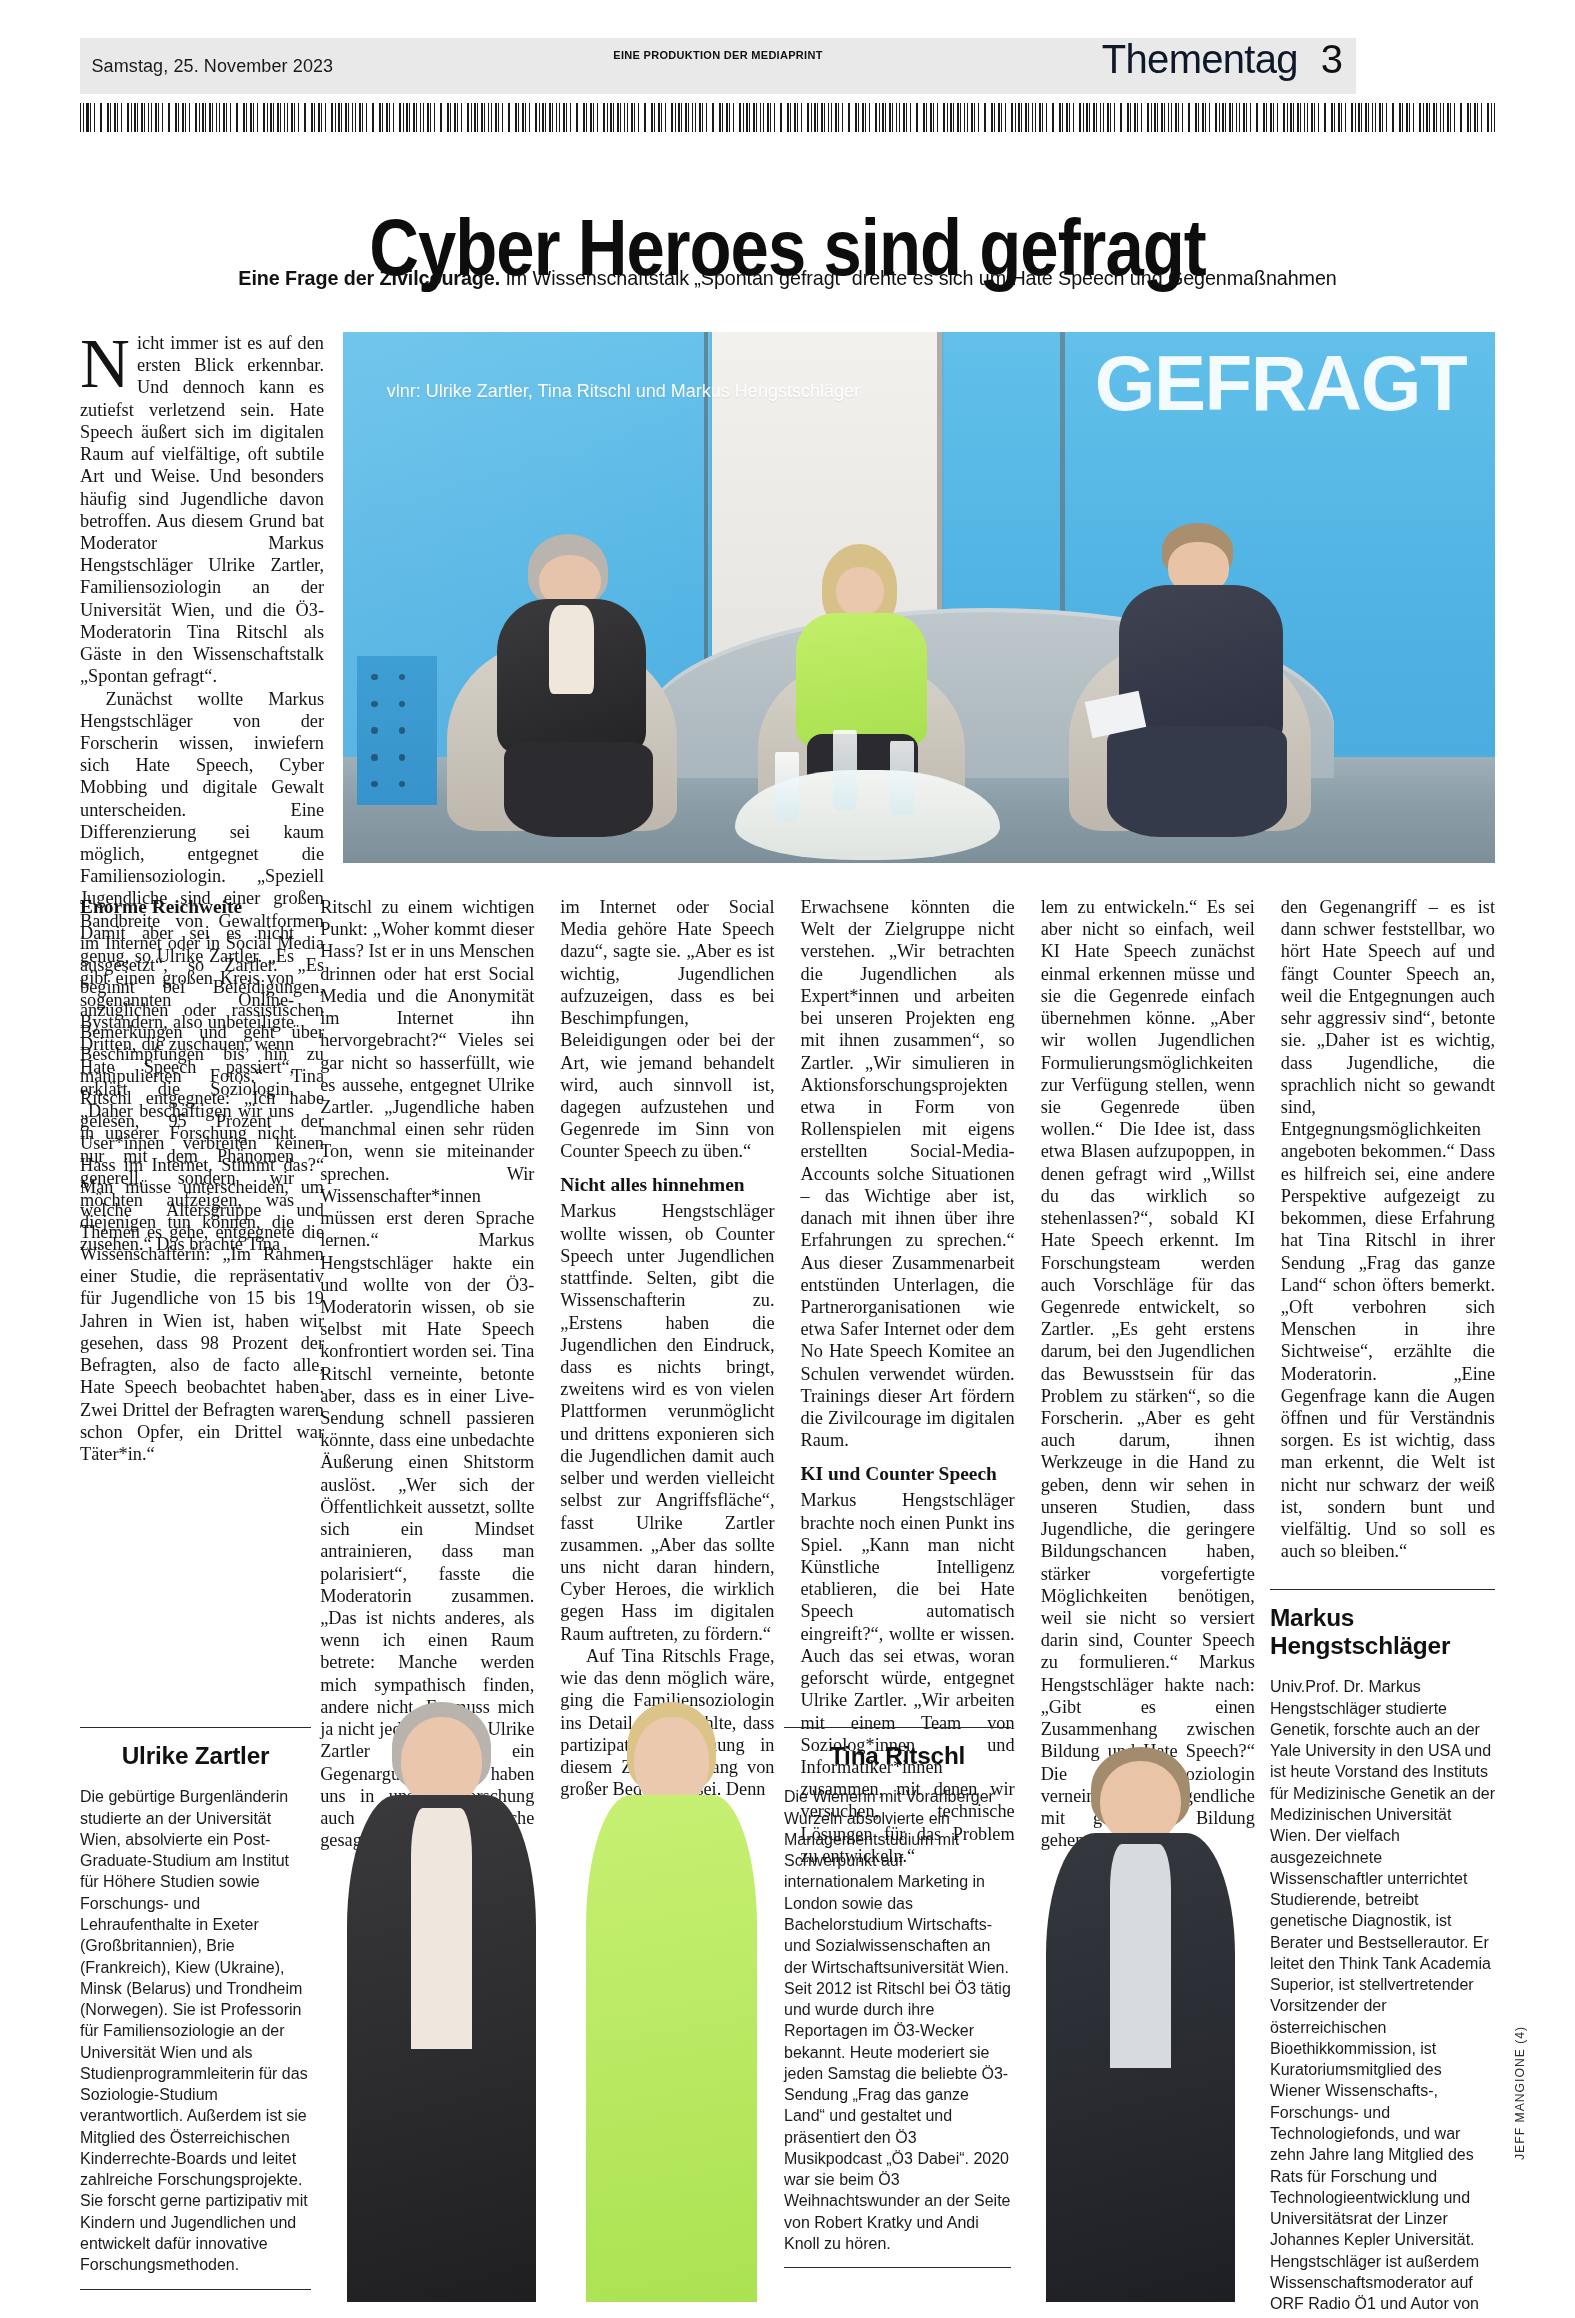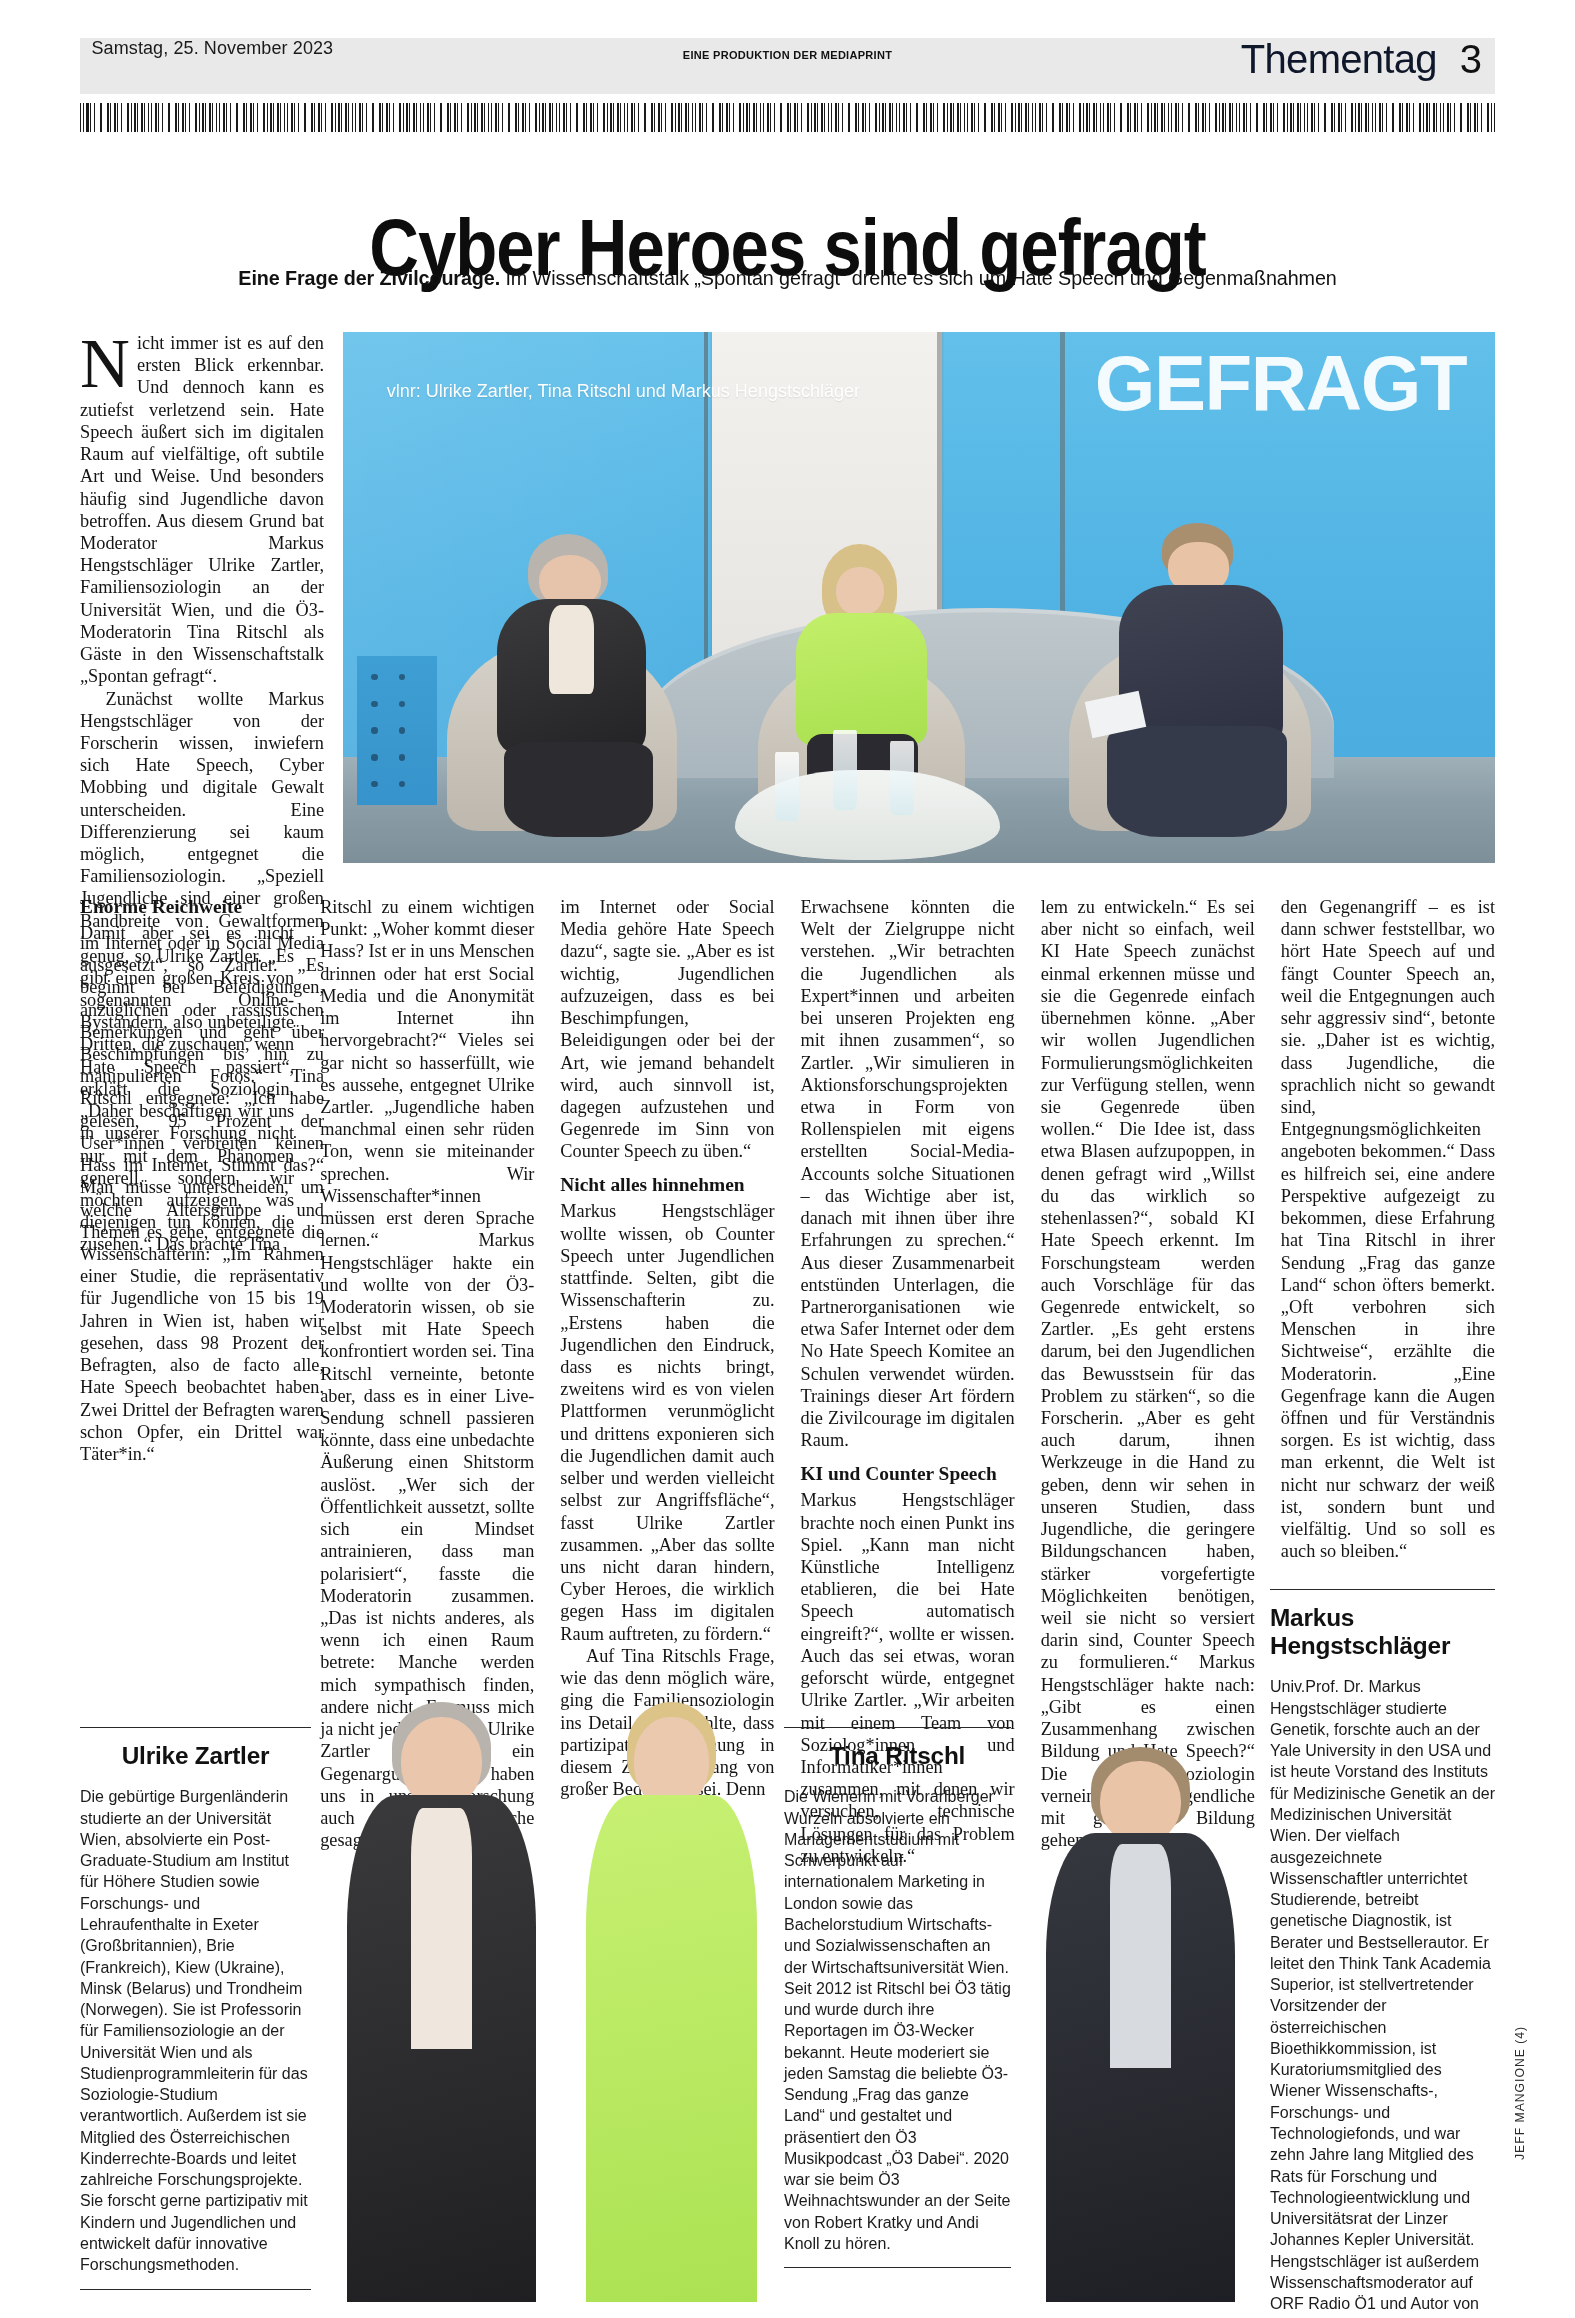--- a/index.html
+++ b/index.html
@@ -9,23 +9,23 @@
     background: #ffffff;
     font-family: "Liberation Serif", "DejaVu Serif", serif;
     color: #141414;
     position: relative;
     overflow: hidden;
   }
   .page { position:absolute; left:0; top:0; width:1575px; height:2319px; }
 
   
   .masthead {
-    position:absolute; left:80px; top:38px; width:1415px; height:56px;
+    position:absolute; left:80px; top:38px; width:1276px; height:56px;
     background:#e9e9e9;
-    display:flex; align-items:flex-start;
+    display:flex; align-items:center;
   }
   .mh-date {
     font-family:"Liberation Sans", sans-serif;
     font-size:18px; color:#1a1a1a; letter-spacing:0.1px;
     padding-left:11.5px; white-space:nowrap;
   }
   .mh-center {
     position:absolute; left:0; right:0; top:2.9px;
     text-align:center; pointer-events:none;
   }

